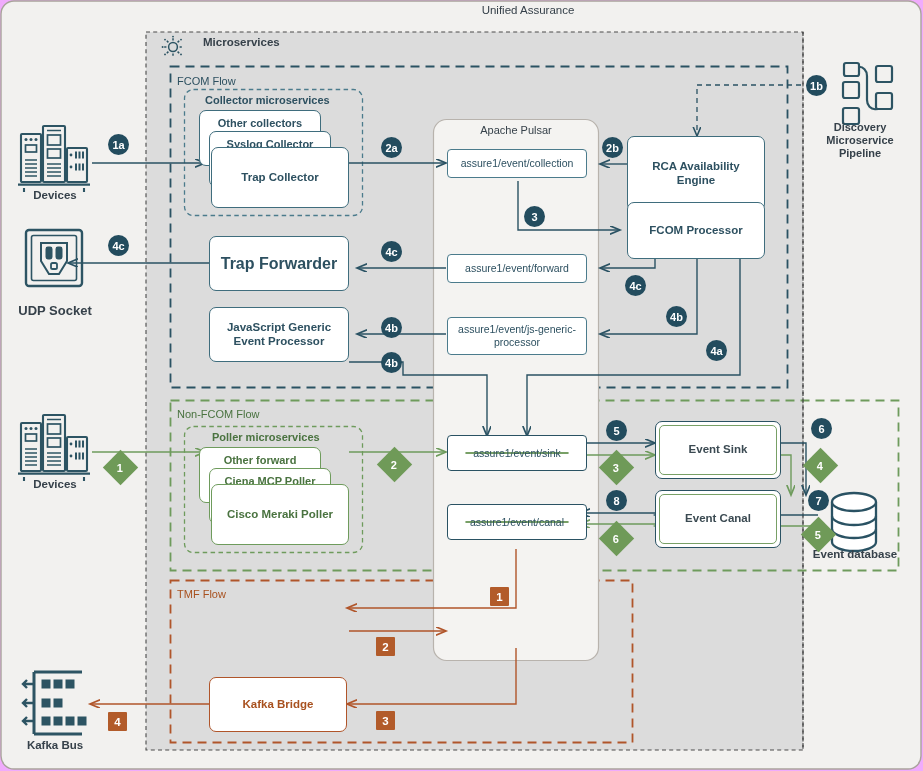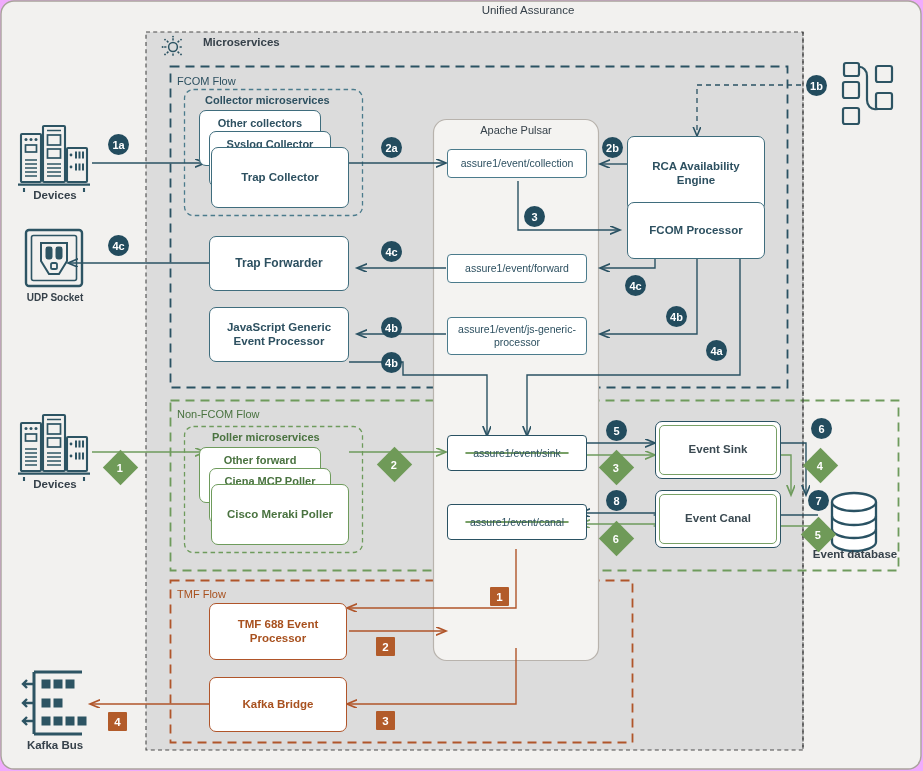--- a/index.html
+++ b/index.html
@@ -271,21 +271,21 @@
   <div class="node teal" style="left:199px;top:110px;width:122px;height:56px;font-size:11px;align-items:flex-start;padding-top:6px;">
     <span>Other collectors</span>
   </div>
   <div class="node teal" style="left:209px;top:131px;width:122px;height:56px;font-size:11px;align-items:flex-start;padding-top:6px;">
     <span>Syslog Collector</span>
   </div>
   <div class="node teal" style="left:211px;top:147px;width:138px;height:61px;font-size:11.5px;">
     <span>Trap Collector</span>
   </div>
 
-  <div class="node teal" style="left:209px;top:236px;width:140px;height:55px;font-size:12px;">
+  <div class="node teal" style="left:209px;top:236px;width:140px;height:55px;font-size:16px;">
     <span>Trap Forwarder</span>
   </div>
   <div class="node teal" style="left:209px;top:307px;width:140px;height:55px;font-size:11.5px;padding:0 8px;">
     <span>JavaScript Generic Event Processor</span>
   </div>
 
   <div class="node green" style="left:199px;top:447px;width:122px;height:56px;font-size:11px;align-items:flex-start;padding-top:6px;">
     <span>Other forward</span>
   </div>
   <div class="node green" style="left:209px;top:468px;width:122px;height:56px;font-size:11px;align-items:flex-start;padding-top:6px;">
@@ -306,23 +306,20 @@
     <div class="inner">
       <span>Event Sink</span>
     </div>
   </div>
   <div class="node dbl" style="left:655px;top:490px;width:126px;height:58px;font-size:11.5px;color:#3b4a52;">
     <div class="inner">
       <span>Event Canal</span>
     </div>
   </div>
 
-  <div class="node rust" style="left:209px;top:603px;width:138px;height:57px;font-size:11.5px;padding:0 8px;">
-    <span>TMF 688 Event Processor</span>
-  </div>
   <div class="node rust" style="left:209px;top:677px;width:138px;height:55px;font-size:11.5px;">
     <span>Kafka Bridge</span>
   </div>
 
   <div class="topic teal" style="left:447px;top:149px;width:140px;height:29px;font-size:10.5px;">
     <span>assure1/event/collection</span>
   </div>
   <div class="topic teal" style="left:447px;top:254px;width:140px;height:29px;font-size:10.5px;text-align:right;">
     <span>assure1/event/forward</span>
   </div>
@@ -334,23 +331,28 @@
       <span>assure1/event/sink</span>
     </div>
   </div>
   <div class="topic dbl" style="left:447px;top:504px;width:140px;height:30px;font-size:10.5px;">
     <div class="inner">
       <span>assure1/event/canal</span>
     </div>
   </div>
 
   <div class="cap" style="left:8px;top:189px;width:94px;font-size:11.5px;">Devices</div>
-  <div class="cap" style="left:6px;top:292px;width:98px;font-size:10px;text-align:center;">UDP Socket</div>
+  <div class="cap" style="left:6px;top:303px;width:98px;font-size:13px;text-align:center;">UDP Socket</div>
   <div class="cap" style="left:8px;top:478px;width:94px;font-size:11.5px;">Devices</div>
   <div class="cap" style="left:6px;top:739px;width:98px;font-size:11.5px;">Kafka Bus</div>
+  <div class="cap" style="left:808px;top:121px;width:104px;font-size:11px;">
+    <div>Discovery</div>
+    <div>Microservice</div>
+    <div>Pipeline</div>
+  </div>
   <div class="cap" style="left:797px;top:548px;width:116px;font-size:11.5px;">Event database</div>
 
   <div class="badge circle" style="left:108px;top:134px;">
     <span>1a</span>
     </div>
   <div class="badge circle" style="left:806px;top:75px;">
     <span>1b</span>
     </div>
   <div class="badge circle" style="left:381px;top:137px;">
     <span>2a</span>

